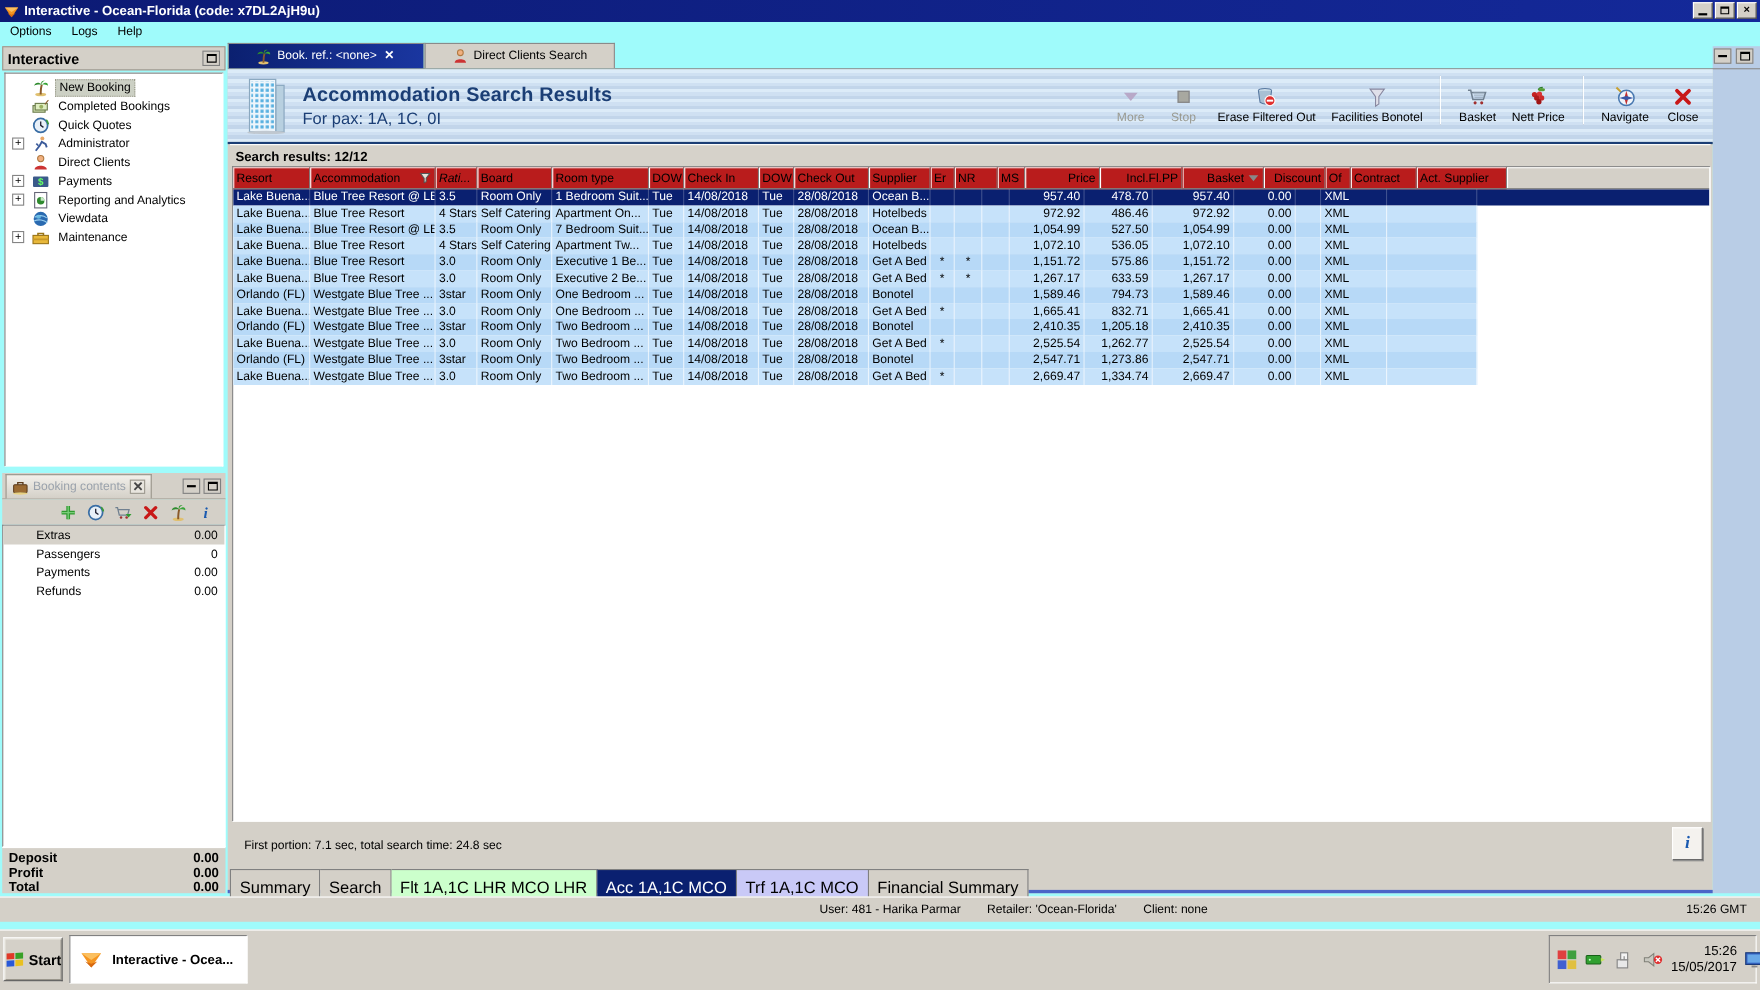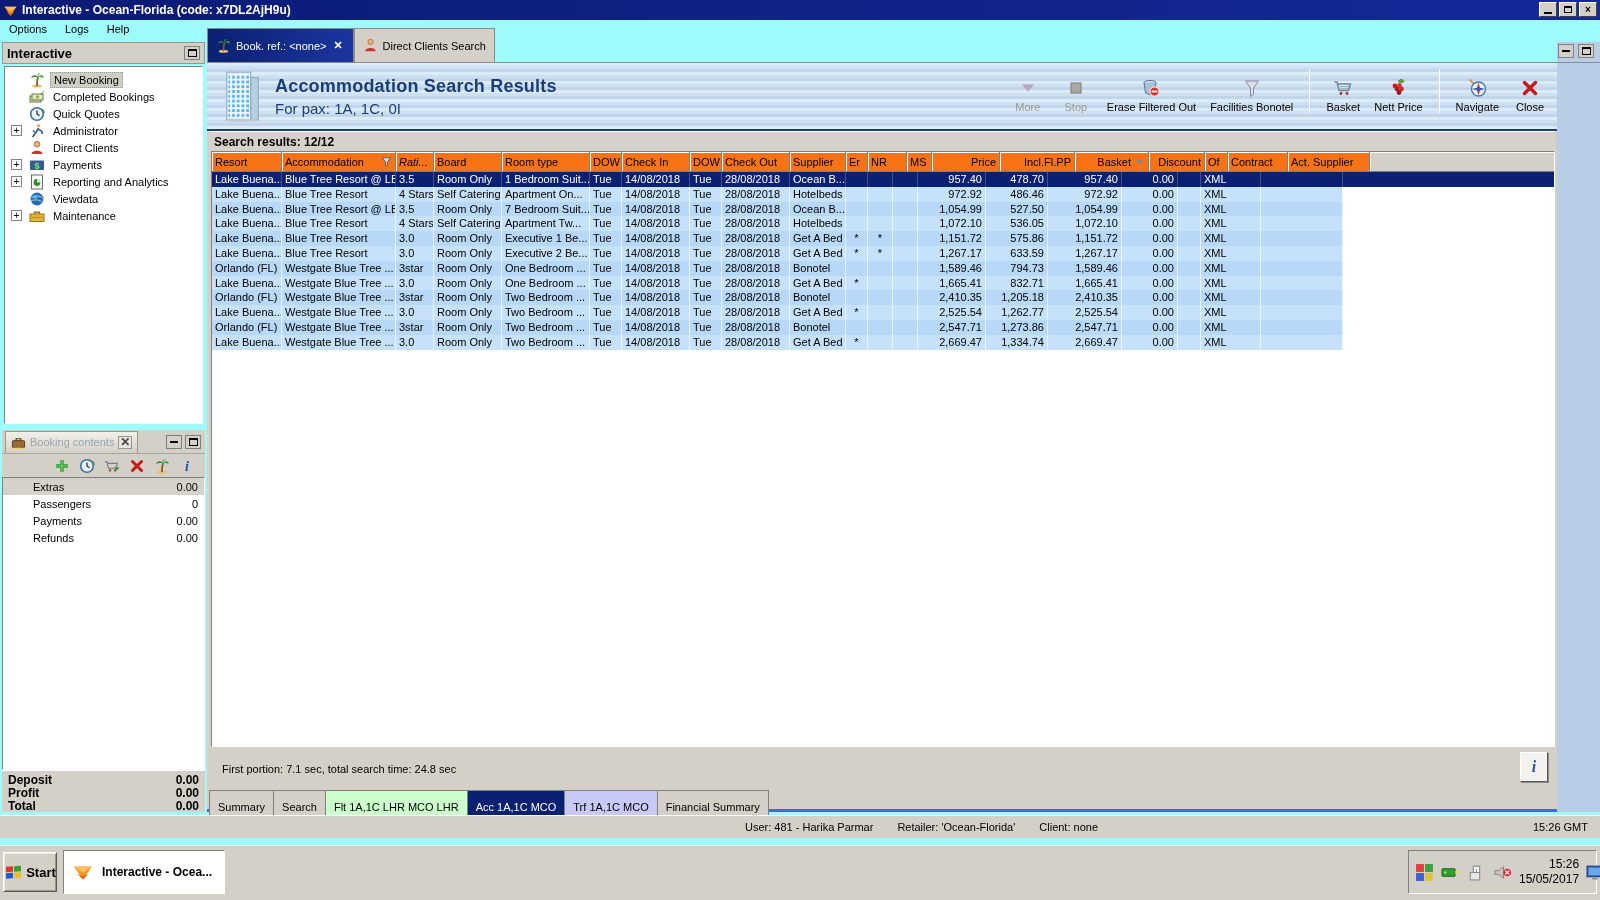--- a/index.html
+++ b/index.html
@@ -52,21 +52,21 @@
   .bc-row { height:17px; display:flex; align-items:center; padding:0 6px 0 30px; }
   .bc-row.sel { background:#d6d2ca; }
   .bc-row .v { margin-left:auto; }
   .bc-foot { left:2px; top:770px; width:203px; height:42px; background:#d4d0c8; border-top:1px solid #fff; padding:2px 6px 0 6px; }
   .bc-trow { display:flex; font-weight:bold; font-size:12px; height:13px; align-items:center; }
   .bc-trow .v { margin-left:auto; }
 
   
   .right-strip { left:1557px; top:42px; width:43px; height:770px; background:#b9cde6; }
   .doc-tabs { left:207px; top:42px; width:1393px; height:21px; display:flex; align-items:flex-end; border-bottom:1px solid #8a8a8a; background:transparent; }
-  .doctab { height:34px; display:flex; align-items:center; gap:5px; padding:0 8px; background:#d4d0c8; border:1px solid #8a8a8a; border-bottom:none; font-size:11px;text-align:center; }
+  .doctab { height:23px; display:flex; align-items:center; gap:5px; padding:0 24px; background:#d4d0c8; border:1px solid #8a8a8a; border-bottom:none; font-size:11px;text-align:center; }
   .doctab.active { background:linear-gradient(90deg,#0b2070,#1a36a0); color:#fff; }
   .doctab .tabx { width:13px; height:12px; display:flex; align-items:center; justify-content:center; font-weight:bold; font-size:11px; color:#fff; line-height:1; }
   .doctab .icn { width:15px; height:15px; }
   .doc-flat { margin-left:auto; display:flex; gap:4px; padding:0 6px 4px 0; }
 
   .panel-bg { left:207px; top:63px; width:1350px; height:749px; background:#d4d0c8; border-bottom:3px solid #4a66c8; }
   .phead { left:207px; top:63px; width:1350px; height:68px; background:repeating-linear-gradient(180deg,#dcebf8 0 3px,#cfe0f2 3px 6px,#c2d5ea 6px 9px); border-bottom:2px solid #1b3e75; display:flex; align-items:center; }
   .phead .bld { width:42px; height:52px; margin-left:14px; flex:none; }
   .phead-titles { margin-left:12px; color:#1b3e75; }
   .phead-title { font-size:18px; font-weight:600; letter-spacing:.2px; }
@@ -76,38 +76,38 @@
   .tb-btn { display:flex; flex-direction:column; align-items:center; gap:3px; min-width:34px; }
   .tb-btn .icn { width:20px; height:20px; }
   .tb-btn .lbl { font-size:11px; white-space:nowrap; }
   .tb-btn.disabled .lbl { color:#9a9a90; }
   .tb-sep { width:1px; height:44px; background:#8a8a8a; border-right:1px solid #fff; margin:0 2px; align-self:center; }
 
   .res-bar { left:209px; top:131px; width:1346px; height:20px; background:#d6d2ca; border-top:1px solid #fff; display:flex; align-items:center; padding-left:5px; font-weight:bold; font-size:12px; }
 
   .grid-wrap { left:211px; top:151px; width:1344px; height:596px; background:#fff; border:1px solid; border-color:#808080 #fff #fff #808080; overflow:hidden; }
   .grid-header { display:flex; height:20px; }
-  .gh-cell { background:#f97316; border-right:1px solid #808080; border-bottom:1px solid #808080; box-shadow:inset 1px 1px 0 #fff; padding:2px 3px; display:flex; align-items:center; gap:2px; overflow:hidden; white-space:nowrap; flex:none; }
+  .gh-cell { background:#b91c1c; border-right:1px solid #808080; border-bottom:1px solid #808080; box-shadow:inset 1px 1px 0 #fff; padding:2px 3px; display:flex; align-items:center; gap:2px; overflow:hidden; white-space:nowrap; flex:none; }
   .gh-cell.ar { justify-content:flex-end; }
   .gh-fill { flex:1; background:#d4d0c8; border-bottom:1px solid #808080; box-shadow:inset 1px 1px 0 #fff; }
   .grid-row { display:flex; height:14.8px; background:#fff; }
   .grid-row.sel { background:#0a2070; color:#fff; }
   .g-cell { padding:0 3px; line-height:14.5px; overflow:hidden; white-space:nowrap; border-right:1px solid rgba(255,255,255,.65); flex:none; }
   .grid-row.r0 .g-cell { background:#b7d9f7; }
   .grid-row.r1 .g-cell { background:#c6e2fa; }
   .grid-row.sel .g-cell { background:transparent; border-right:1px solid rgba(255,255,255,.22); }
   .g-cell.ar { text-align:right; }
   .g-cell.ac { text-align:center; }
 
   .timing { left:222px; top:763px; font-size:11px; }
   .info-btn { left:1520px; top:752px; width:28px; height:30px; background:#f4f2ee; border:1px solid; border-color:#fff #5a5a5a #5a5a5a #fff; box-shadow:1px 1px 0 #888; display:flex; align-items:center; justify-content:center; }
   .info-i { font-family:"Liberation Serif", serif; font-weight:bold; color:#1a5ab0; font-size:16px; font-style:italic; }
 
   .btabs { left:209px; top:790px; height:20px; display:flex; }
-  .btab { height:20px; padding:16px 8px; display:flex; align-items:center; background:#d4d0c8; border:1px solid #808080; border-left:none; font-size:11px; white-space:nowrap; }
+  .btab { height:20px; padding:16px 8px; display:flex; align-items:center; background:#d4d0c8; border:1px solid #808080; border-left:none; font-size:15px; white-space:nowrap; }
   .btab:first-child { border-left:1px solid #808080; }
   .btab.green { background:#ccffcc; }
   .btab.lavender { background:#c9c9f7; }
   .btab.navy { background:#0a2070; color:#fff; }
 
   
   .statusbar { left:0px; top:815px; width:1600px; height:23px; background:#d4d0c8; border-top:1px solid #fff; display:flex; align-items:center; }
   .statusbar .grp { display:flex; gap:24px; margin-left:745px; }
   .statusbar .time { margin-left:auto; padding-right:12px; }
 

